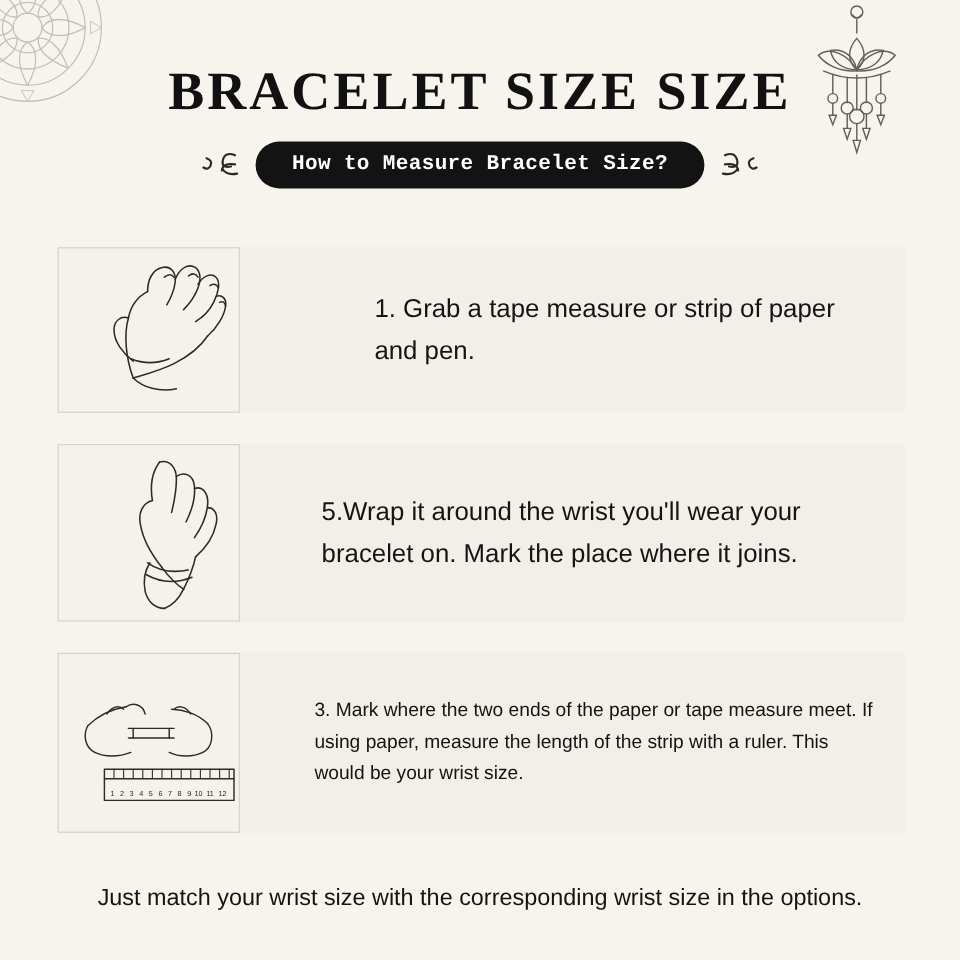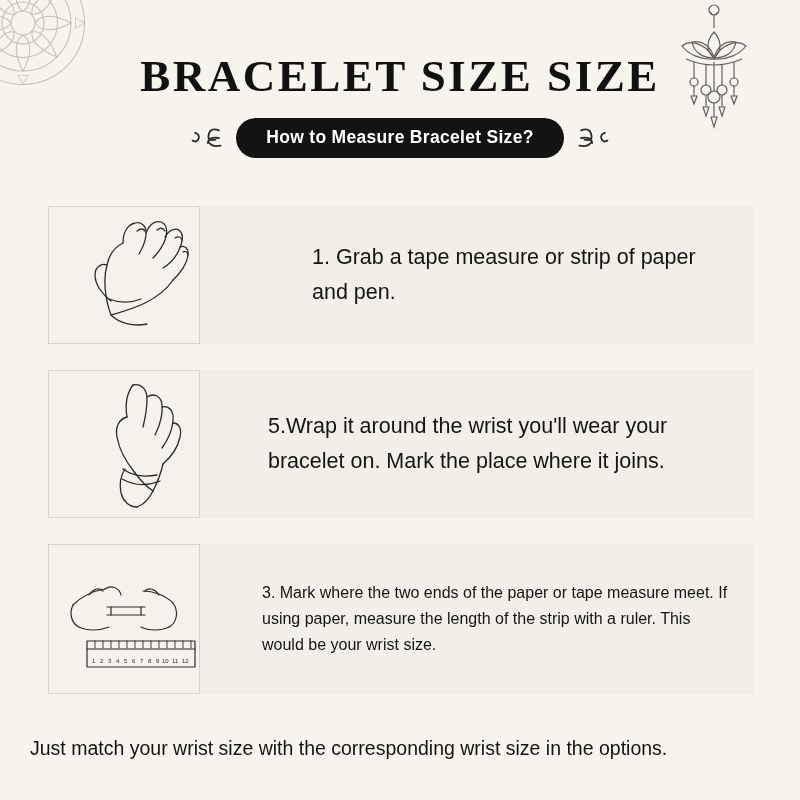--- a/index.html
+++ b/index.html
@@ -59,21 +59,21 @@
     display: flex;
     align-items: center;
     justify-content: center;
     gap: 12px;
   }
   .pill {
     background: #131313;
     color: #fff;
     border-radius: 22px;
     padding: 9px 30px 10px;
-    font-family: Liberation Sans, sans-serif;
+    font-family: Liberation Mono, monospace;
     font-size: 17.5px;
     font-weight: 700;
     letter-spacing: 0.3px;
     white-space: nowrap;
   }
   .flourish {
     width: 34px;
     height: 26px;
     flex: none;
     opacity: 0.9;
@@ -116,20 +116,21 @@
     color: #141414;
   }
   .step-3 .step-text { padding-left: 62px; font-size: 16px; }
 
   
   .footer {
     position: absolute;
     bottom: 40px;
     left: 0;
     width: 100%;
+    text-align: center;
     font-size: 19.5px;
     color: #141414;
     padding: 0 30px;
   }
 </style>
 </head>
 <body>
 
 <svg class="mandala" viewBox="0 0 200 200">
   <g fill="none" stroke="#9a9389" stroke-width="1.4">

